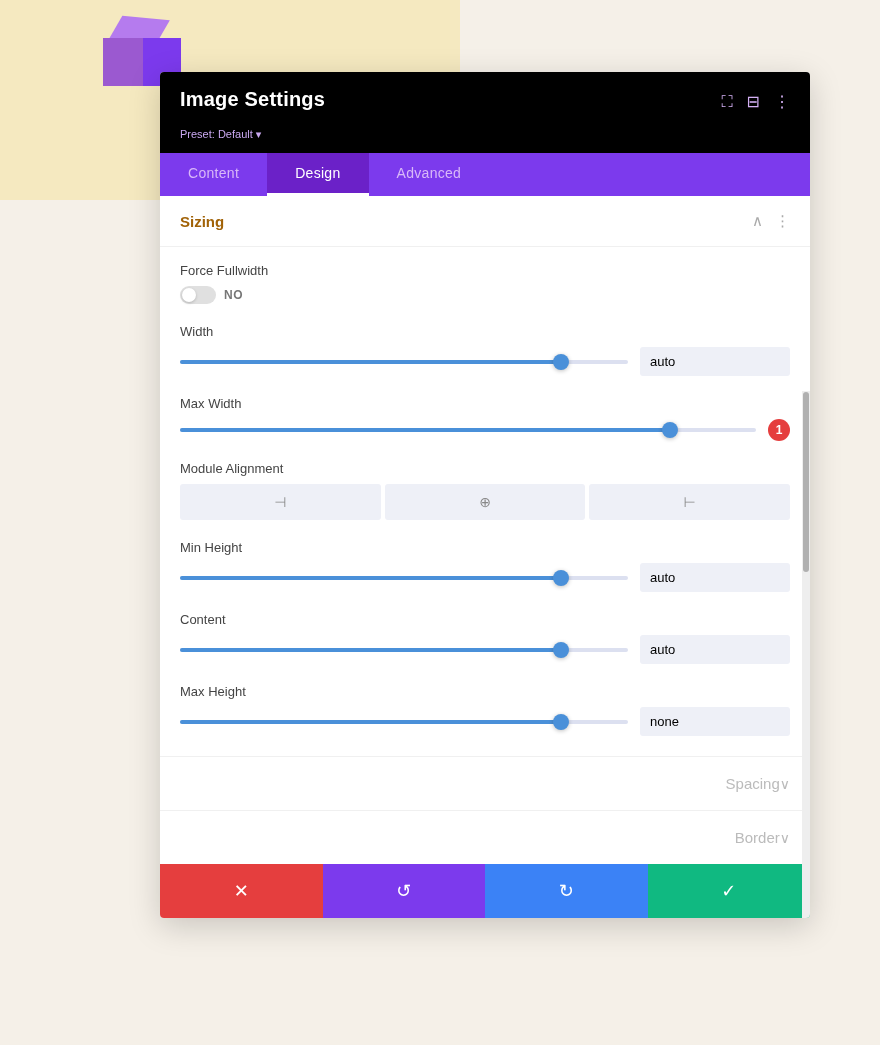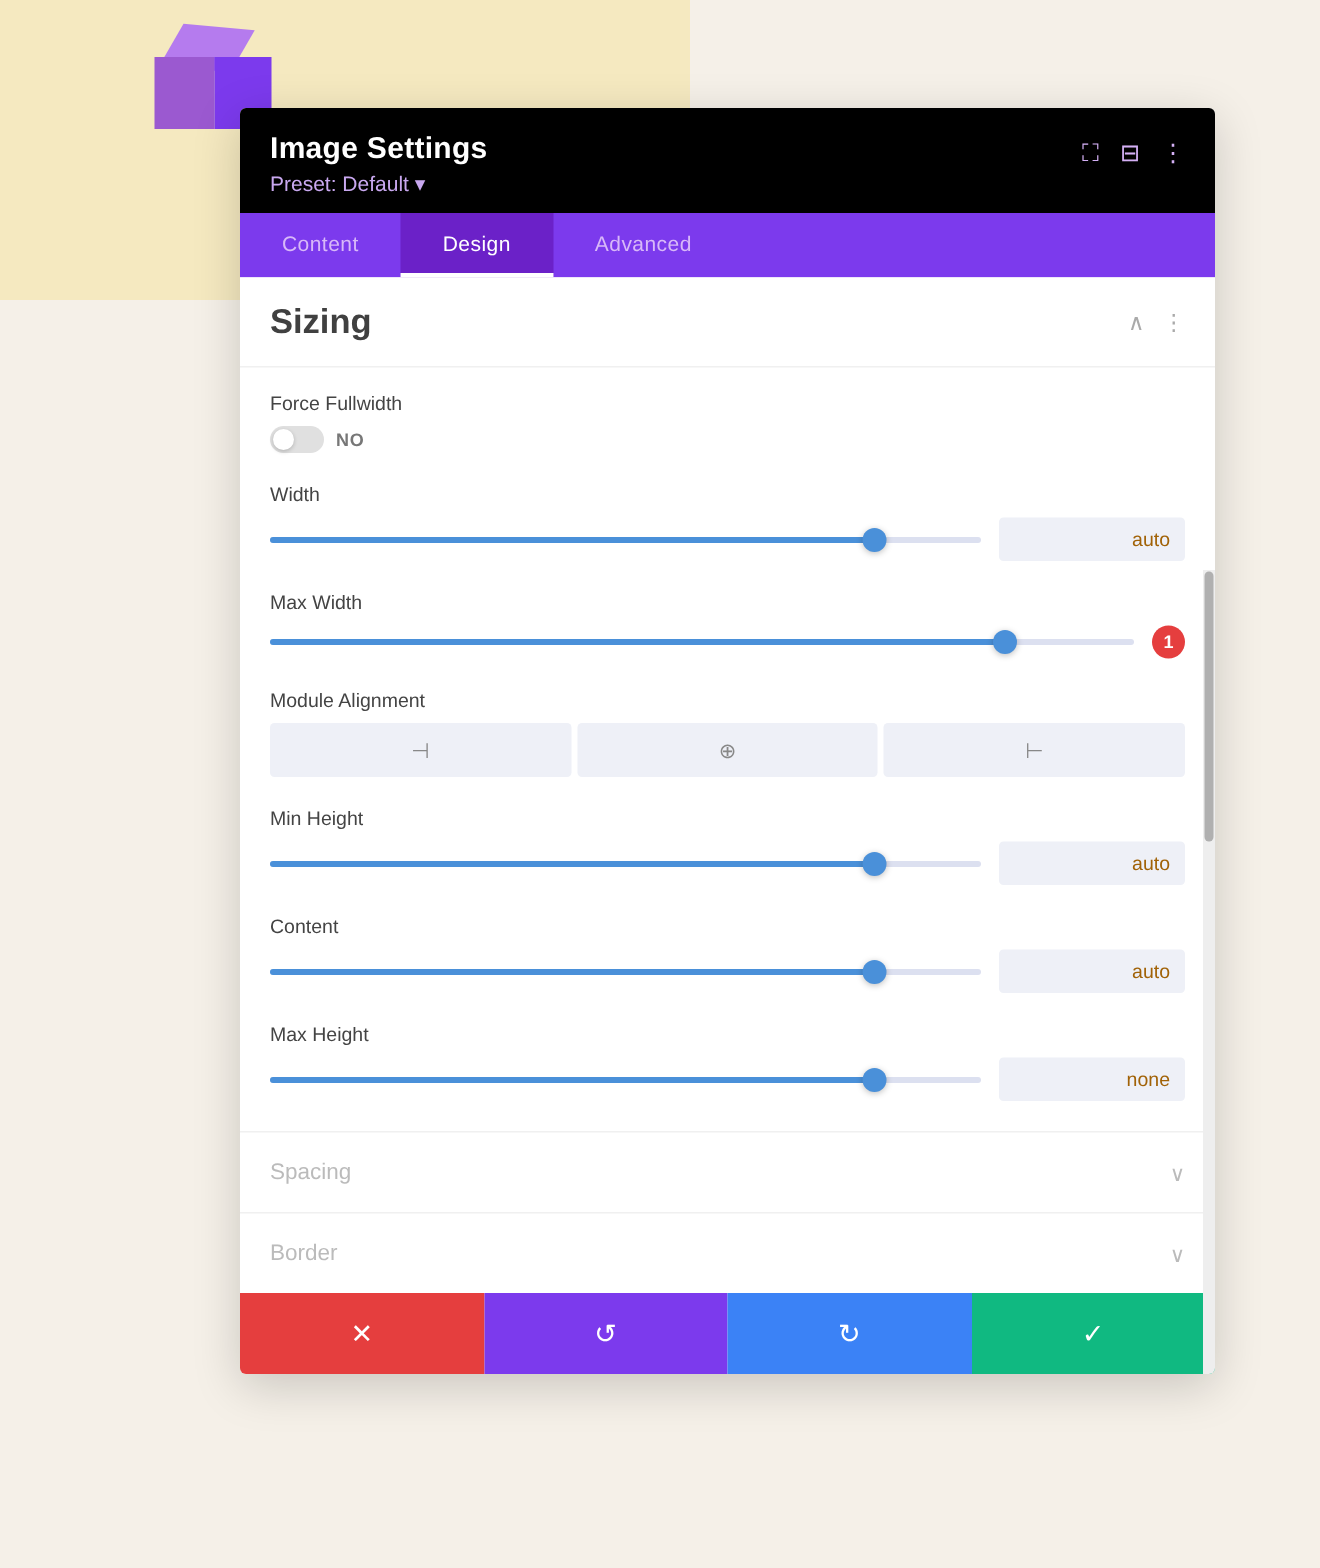--- a/index.html
+++ b/index.html
@@ -49,22 +49,22 @@
 
     .panel-title {
       color: #fff;
       font-size: 20px;
       font-weight: 600;
       letter-spacing: 0.2px;
     }
 
     .panel-preset {
       color: #c9a8f0;
-      font-size: 14px;
-      margin-top: 3px;
+      font-size: 11px;
+      margin-top: 17px;
       cursor: pointer;
     }
 
     .panel-header-icons {
       display: flex;
       gap: 14px;
       align-items: center;
       margin-top: 4px;
     }
 
@@ -109,22 +109,22 @@
 
     .section-header {
       display: flex;
       align-items: center;
       justify-content: space-between;
       padding: 16px 20px;
       border-bottom: 1px solid #f0f0f0;
     }
 
     .section-title {
-      color: #404040;
-      font-size: 23px;
+      color: #a16207;
+      font-size: 15px;
       font-weight: 600;
     }
 
     .section-header-icons {
       display: flex;
       gap: 12px;
       align-items: center;
     }
 
     .section-icon {
@@ -218,29 +218,28 @@
       width: 16px;
       height: 16px;
       background: #4a90d9;
       border-radius: 50%;
       top: 50%;
       transform: translateY(-50%);
       box-shadow: 0 1px 4px rgba(0,0,0,0.25);
     }
 
     .slider-input {
-      width: 124px;
+      width: 150px;
       padding: 7px 10px;
       background: #eef0f7;
       border: none;
       border-radius: 3px;
       font-size: 13px;
-      color: #a16207;
+      color: #000000;
       outline: none;
-      text-align: right;
     }
 
     .badge-red {
       width: 22px;
       height: 22px;
       background: #e53e3e;
       border-radius: 50%;
       color: #fff;
       font-size: 12px;
       font-weight: 700;
@@ -285,21 +284,21 @@
       background: #b0b0b0;
       border-radius: 3px;
       margin: 1px;
     }
 
     
     .collapsed-section {
       border-top: 1px solid #f0f0f0;
       display: flex;
       align-items: center;
-      justify-content: space-between;
+      justify-content: flex-end;
       padding: 18px 20px;
       cursor: pointer;
       background: #fff;
     }
 
     .collapsed-label {
       font-size: 15px;
       color: #bbb;
       font-weight: 500;
     }

